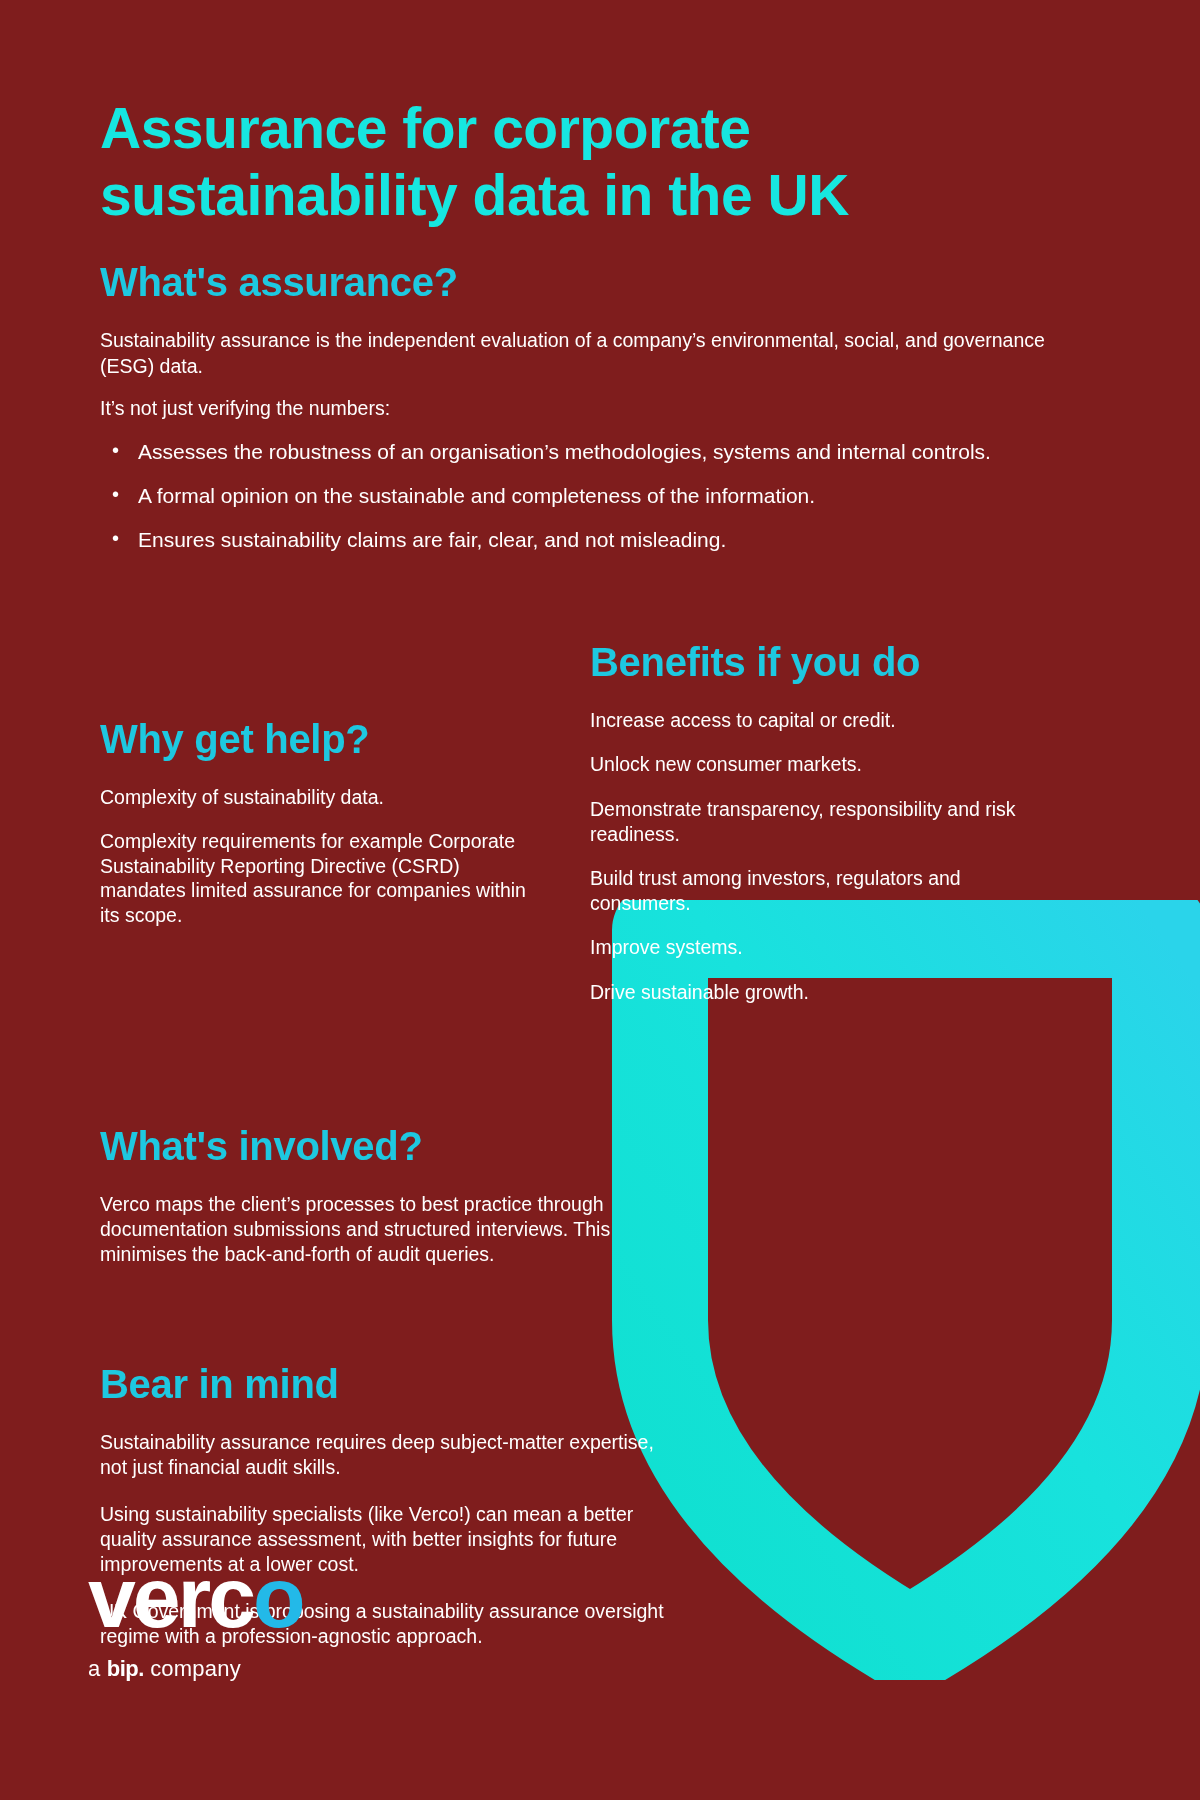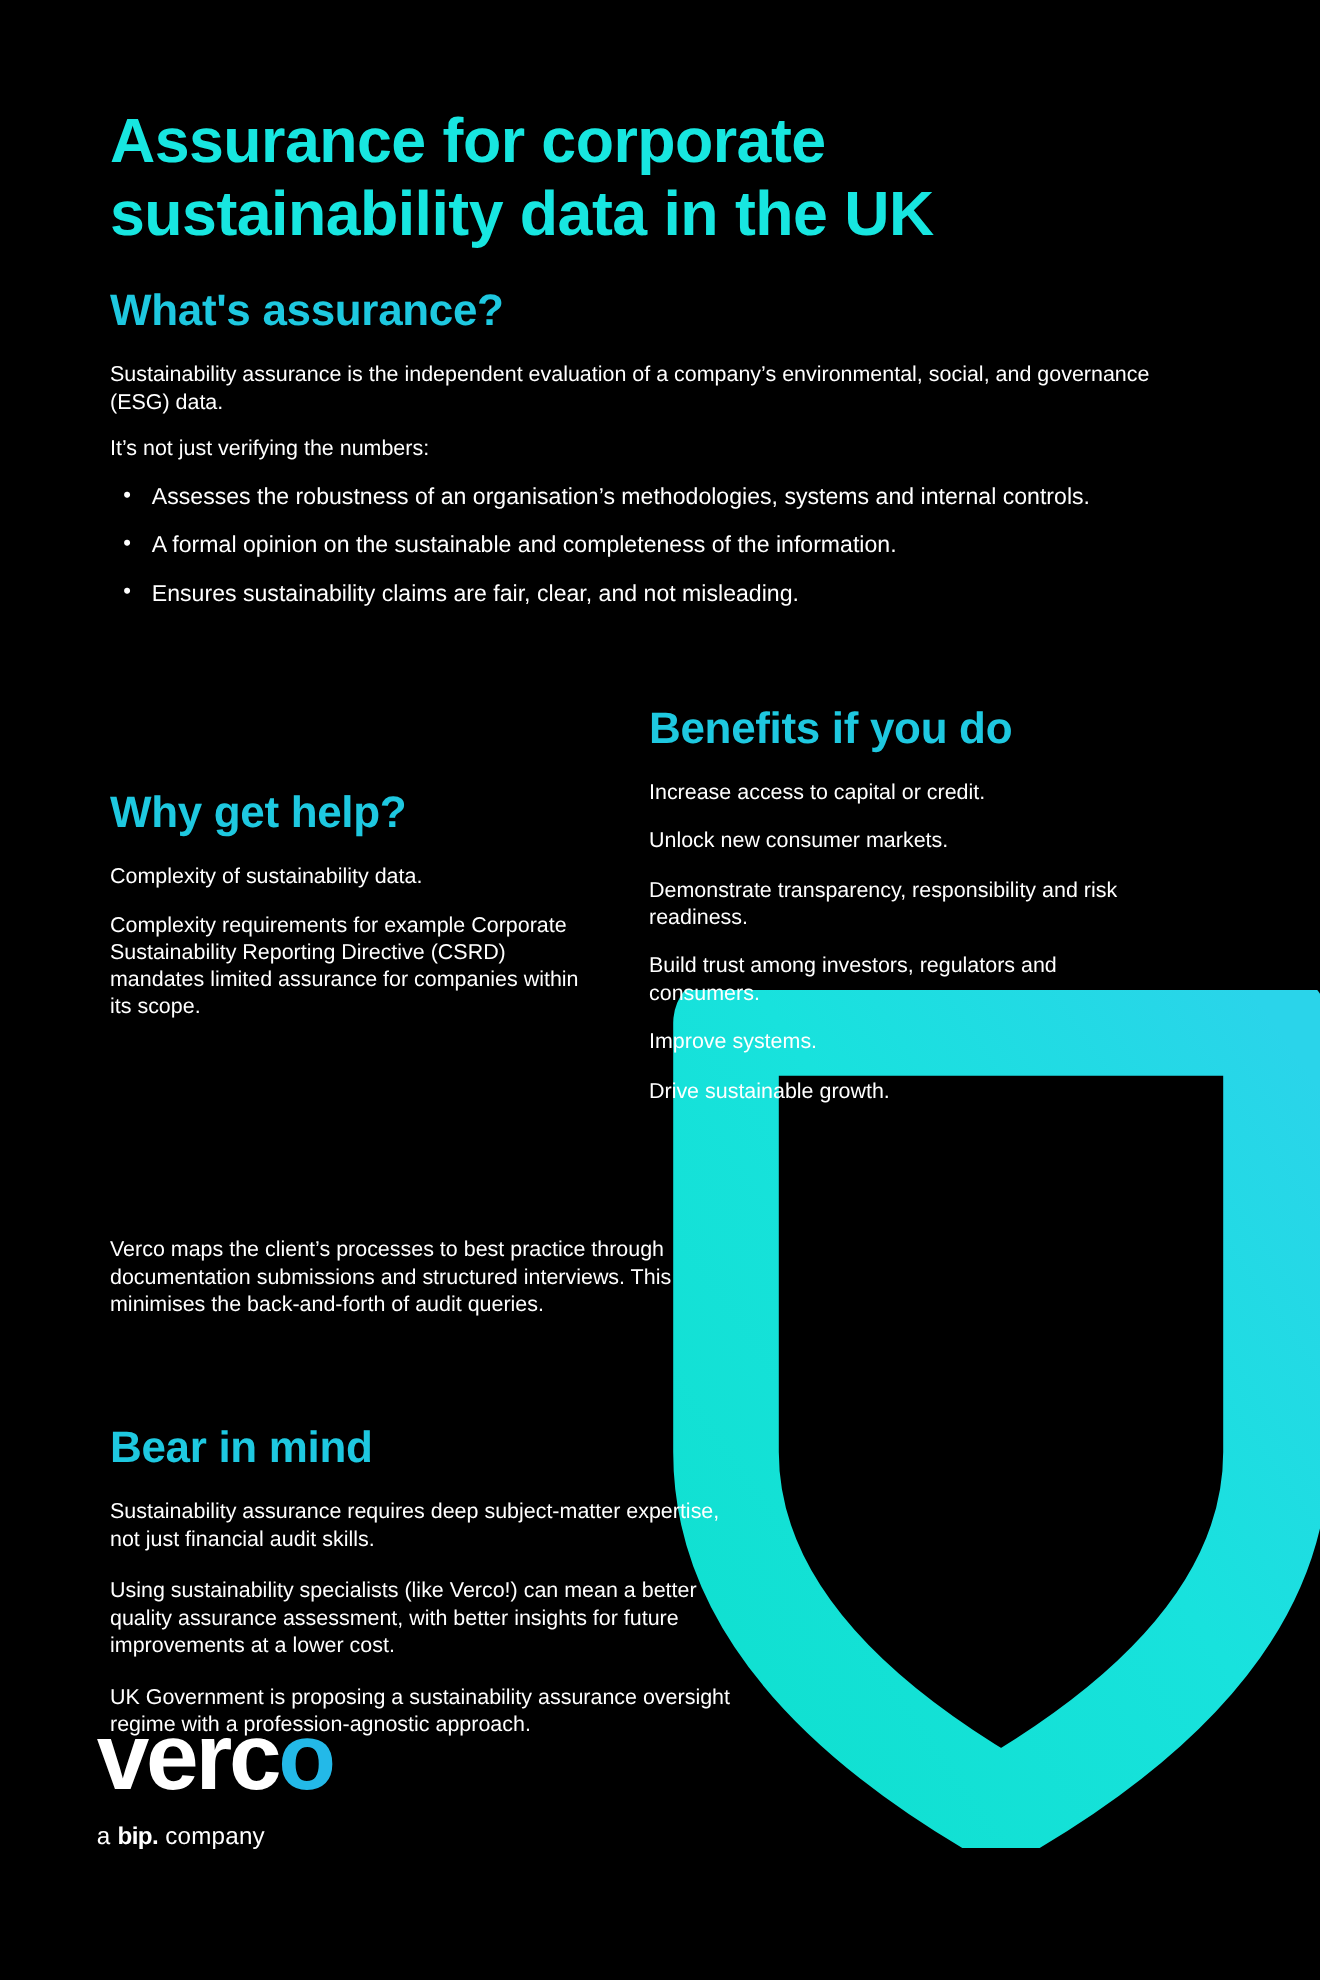--- a/index.html
+++ b/index.html
@@ -9,21 +9,21 @@
     height: 1800px;
     background: #094a52;
     font-family: "Liberation Sans", sans-serif;
     overflow: hidden;
   }
 
   #poster {
     position: relative;
     width: 1200px;
     height: 1800px;
-    background: #000000;
+    background: #7f1d1d;
     overflow: hidden;
   }
 
   
   .shield-wrap {
     position: absolute;
     right: -40px;
     bottom: 120px;
     width: 640px;
     height: 780px;
@@ -191,20 +191,21 @@
         <p class="body-text">Increase access to capital or credit.</p>
         <p class="body-text">Unlock new consumer markets.</p>
         <p class="body-text">Demonstrate transparency, responsibility and risk readiness.</p>
         <p class="body-text">Build trust among investors, regulators and consumers.</p>
         <p class="body-text">Improve systems.</p>
         <p class="body-text">Drive sustainable growth.</p>
       </section>
     </div>
 
     <section class="sec-involved">
+      <h2 class="section-head">What's involved?</h2>
       <p class="body-text">Verco maps the client’s processes to best practice through documentation submissions and structured interviews. This minimises the back-and-forth of audit queries.</p>
     </section>
 
     <section class="sec-bear">
       <h2 class="section-head">Bear in mind</h2>
       <p class="body-text">Sustainability assurance requires deep subject-matter expertise, not just financial audit skills.</p>
       <p class="body-text">Using sustainability specialists (like Verco!) can mean a better quality assurance assessment, with better insights for future improvements at a lower cost.</p>
       <p class="body-text">UK Government is proposing a sustainability assurance oversight regime with a profession-agnostic approach.</p>
     </section>
 

